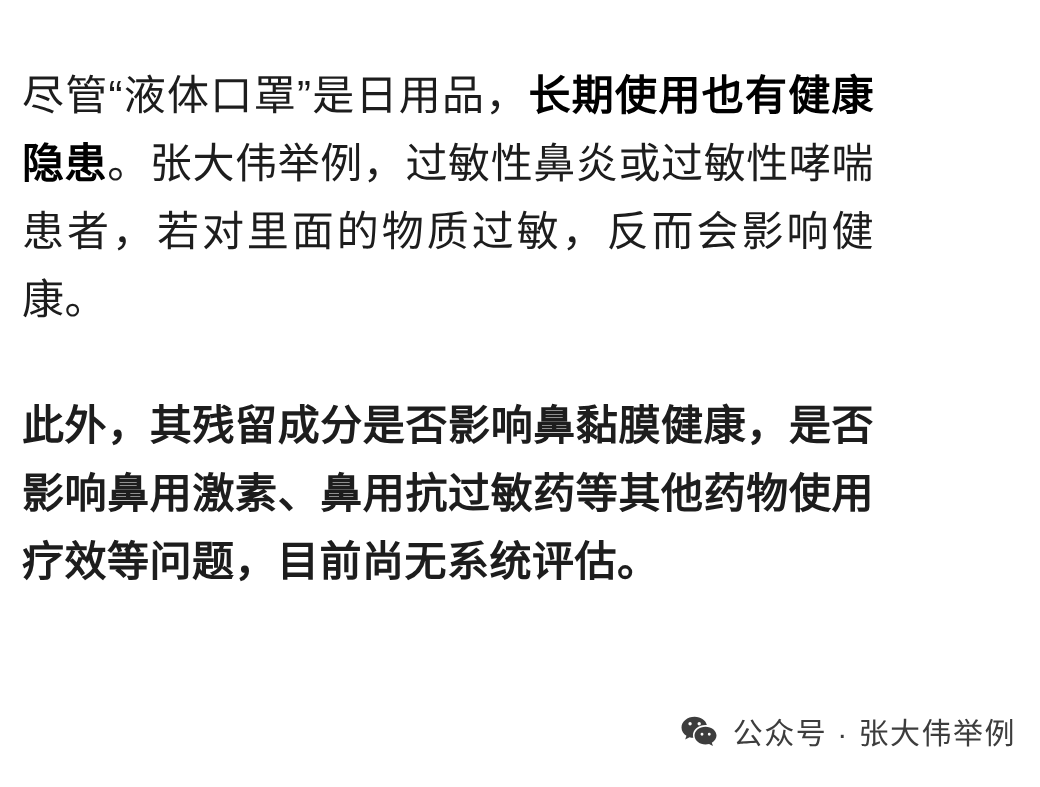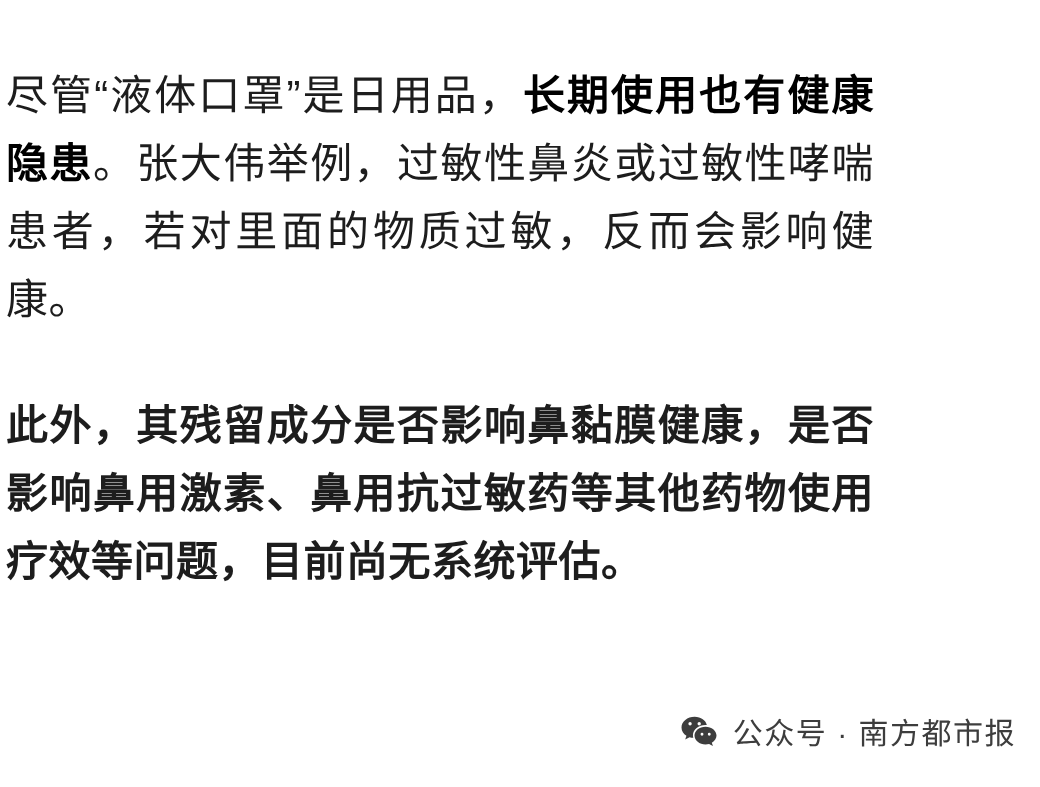--- a/index.html
+++ b/index.html
@@ -15,21 +15,21 @@
     overflow: hidden;
     position: relative;
   }
   .article {
     position: absolute;
     left: 0;
     top: 0;
     width: 896px;
     height: 787px;
     box-sizing: border-box;
-    padding: 62px 22px 0 6px;
+    padding: 62px 22px 0 22px;
   }
   .para {
     font-size: 42px;
     line-height: 1.62;
     letter-spacing: 0.5px;
     margin: 0 0 46px 0;
     text-align: justify;
     text-justify: inter-character;
     color: #1d1d1d;
     font-weight: 400;
@@ -79,14 +79,14 @@
 
 </div>
 
 <div class="footer">
   <span class="wechat-icon-wrap">
     <svg class="wechat-icon" viewBox="0 0 64 64" xmlns="http://www.w3.org/2000/svg" aria-hidden="true">
       <path fill="#3d3d3d" d="M25 9C13.4 9 4 16.7 4 26.2c0 5.4 3.1 10.2 7.9 13.3l-2 6.1 7-3.6c1.9.5 3.9.8 6 .9-.4-1.3-.6-2.6-.6-4 0-9.1 9-16.5 20.1-16.5.7 0 1.4 0 2.1.1C43.2 14.9 35 9 25 9zm-7.3 8.6a2.7 2.7 0 1 1 0 5.4 2.7 2.7 0 0 1 0-5.4zm14.6 0a2.7 2.7 0 1 1 0 5.4 2.7 2.7 0 0 1 0-5.4z"></path>
       <path fill="#3d3d3d" d="M60 39.3c0-7.9-7.9-14.3-17.6-14.3S24.8 31.4 24.8 39.3 32.7 53.6 42.4 53.6c2 0 3.9-.3 5.7-.8l6.2 3.2-1.8-5.3c4.6-2.6 7.5-6.8 7.5-11.4zm-23.2-4.5a2.3 2.3 0 1 1 0 4.6 2.3 2.3 0 0 1 0-4.6zm11.6 0a2.3 2.3 0 1 1 0 4.6 2.3 2.3 0 0 1 0-4.6z"></path>
     </svg>
   </span>
-  <span class="footer-text">公众号 · 南方都市报</span>
+  <span class="footer-text">公众号 · 张大伟举例</span>
 </div>
 
 </body></html>

